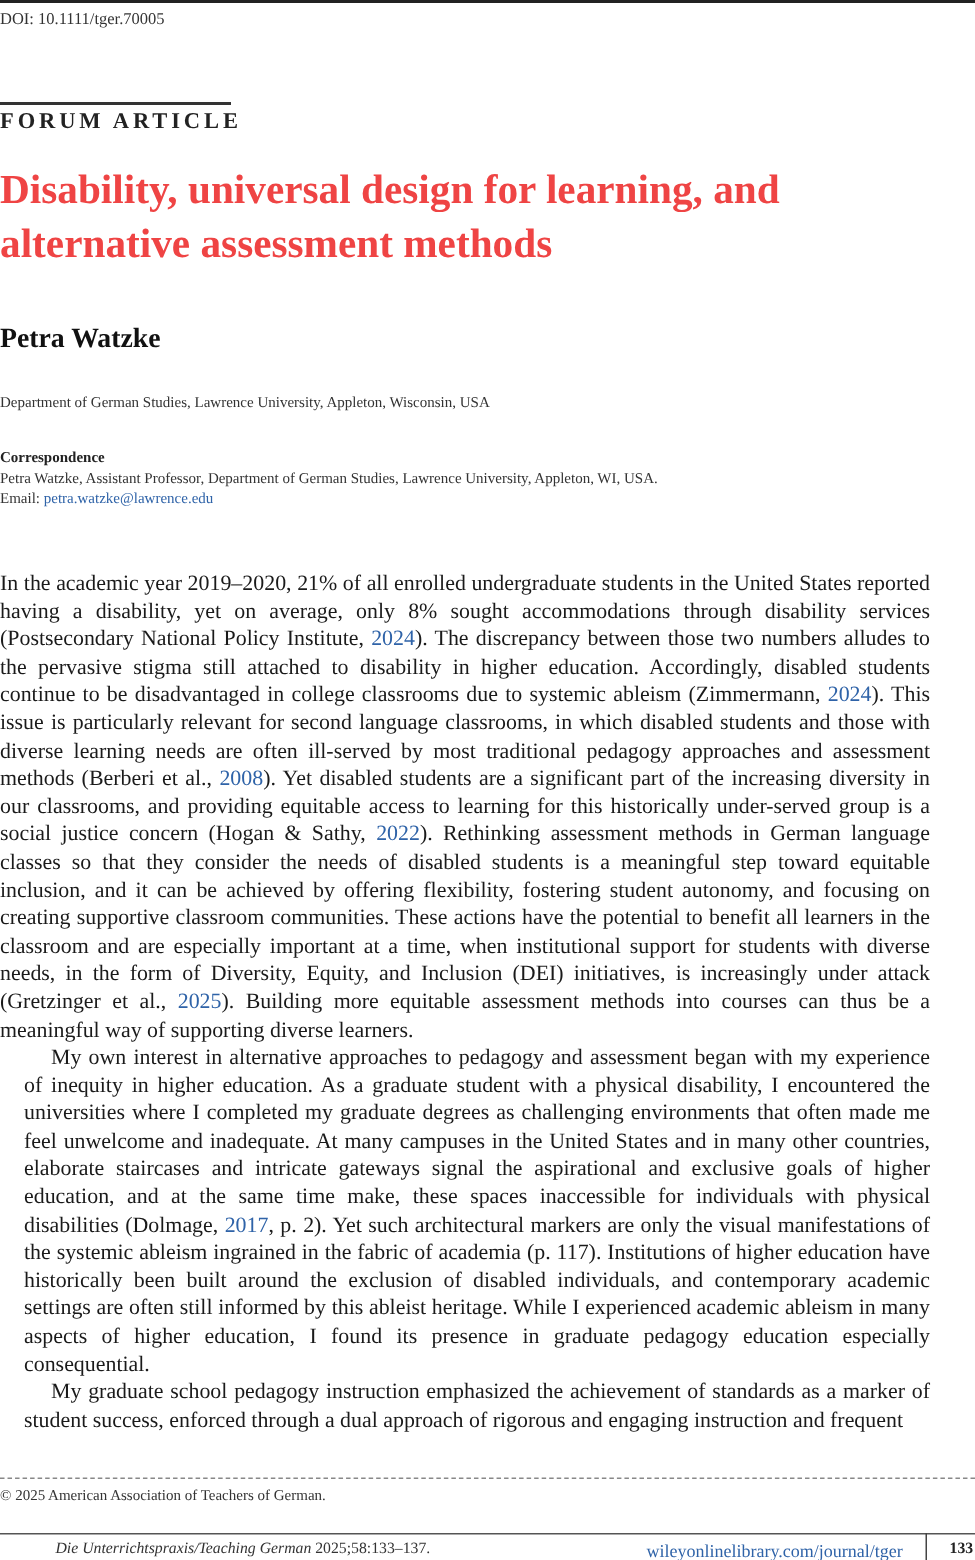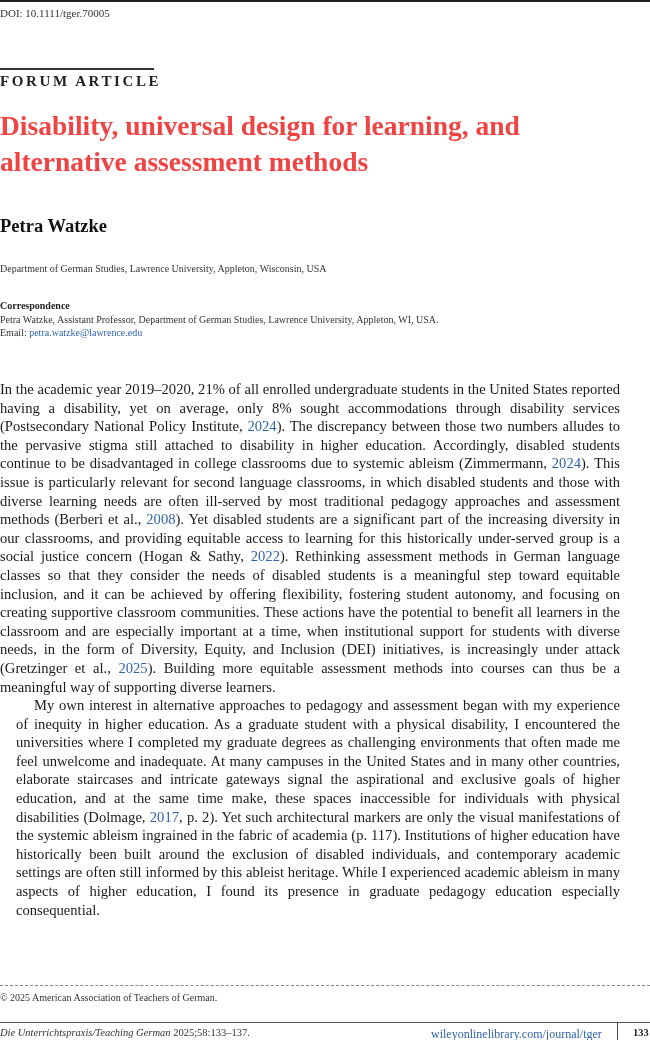--- a/index.html
+++ b/index.html
@@ -18,21 +18,21 @@
   .corr .corr-head { font-weight: bold; color: #222; }
   a, .link { color: #2f63a8; text-decoration: none; }
   .body-text { position: absolute; left: 0; top: 380px; width: 620px; font-size: 14.6px;
                line-height: 18.6px; color: #1a1a1a; text-align: justify; }
   .body-text p { margin: 0; }
   .body-text p.indent { text-indent: 18px; padding-left: 16px; }
   .dash-rule { position: absolute; left: 0; top: 985px; width: 650px; height: 0;
                border-top: 1px dashed #888; }
   .copyright { position: absolute; left: 0; top: 992px; font-size: 10px; color: #333; }
   .footer-rule { position: absolute; left: 0; top: 1022px; width: 650px; height: 1px; background: #555; }
-  .journal { position: absolute; left: 0; top: 1027px; font-size: 10.5px; color: #333; }
+  .journal { position: absolute; left: 0; top: 1027px; font-size: 10.5px; color: #333; padding-left: 37px; }
   .journal i { font-style: italic; }
   .footer-url { position: absolute; left: 431px; top: 1027px; font-size: 12px; }
   .footer-vrule { position: absolute; left: 617px; top: 1022px; width: 1px; height: 18px; background: #444; }
   .page-num { position: absolute; left: 633px; top: 1027px; font-size: 10.5px; font-weight: bold; color: #222; }
 </style>
 </head>
 <body>
 
 <div class="top-rule"></div>
 <div class="doi">DOI: 10.1111/tger.70005</div>
@@ -49,20 +49,21 @@
 
 <div class="corr">
   <div class="corr-head">Correspondence</div>
   <div>Petra Watzke, Assistant Professor, Department of German Studies, Lawrence University, Appleton, WI, USA.</div>
   <div><span>Email: </span><a class="link">petra.watzke@lawrence.edu</a></div>
 </div>
 
 <div class="body-text">
   <p><span>In the academic year 2019–2020, 21% of all enrolled undergraduate students in the United States reported having a disability, yet on average, only 8% sought accommodations through disability services (Postsecondary National Policy Institute, </span><a class="link">2024</a><span>). The discrepancy between those two numbers alludes to the pervasive stigma still attached to disability in higher education. Accordingly, disabled students continue to be disadvantaged in college classrooms due to systemic ableism (Zimmermann, </span><a class="link">2024</a><span>). This issue is particularly relevant for second language classrooms, in which disabled students and those with diverse learning needs are often ill-served by most traditional pedagogy approaches and assessment methods (Berberi et al., </span><a class="link">2008</a><span>). Yet disabled students are a significant part of the increasing diversity in our classrooms, and providing equitable access to learning for this historically under-served group is a social justice concern (Hogan &amp; Sathy, </span><a class="link">2022</a><span>). Rethinking assessment methods in German language classes so that they consider the needs of disabled students is a meaningful step toward equitable inclusion, and it can be achieved by offering flexibility, fostering student autonomy, and focusing on creating supportive classroom communities. These actions have the potential to benefit all learners in the classroom and are especially important at a time, when institutional support for students with diverse needs, in the form of Diversity, Equity, and Inclusion (DEI) initiatives, is increasingly under attack (Gretzinger et al., </span><a class="link">2025</a><span>). Building more equitable assessment methods into courses can thus be a meaningful way of supporting diverse learners.</span></p>
   <p class="indent"><span>My own interest in alternative approaches to pedagogy and assessment began with my experience of inequity in higher education. As a graduate student with a physical disability, I encountered the universities where I completed my graduate degrees as challenging environments that often made me feel unwelcome and inadequate. At many campuses in the United States and in many other countries, elaborate staircases and intricate gateways signal the aspirational and exclusive goals of higher education, and at the same time make, these spaces inaccessible for individuals with physical disabilities (Dolmage, </span><a class="link">2017</a><span>, p. 2). Yet such architectural markers are only the visual manifestations of the systemic ableism ingrained in the fabric of academia (p. 117). Institutions of higher education have historically been built around the exclusion of disabled individuals, and contemporary academic settings are often still informed by this ableist heritage. While I experienced academic ableism in many aspects of higher education, I found its presence in graduate pedagogy education especially consequential.</span></p>
+  <p class="indent"><span>My graduate school pedagogy instruction emphasized the achievement of standards as a marker of student success, enforced through a dual approach of rigorous and engaging instruction and frequent</span></p>
 </div>
 
 <div class="dash-rule"></div>
 <div class="copyright">© 2025 American Association of Teachers of German.</div>
 <div class="footer-rule"></div>
 <div class="journal"><i>Die Unterrichtspraxis/Teaching German</i><span> 2025;58:133–137.</span></div>
 <a class="footer-url link">wileyonlinelibrary.com/journal/tger</a>
 <div class="footer-vrule"></div>
 <div class="page-num">133</div>
 

